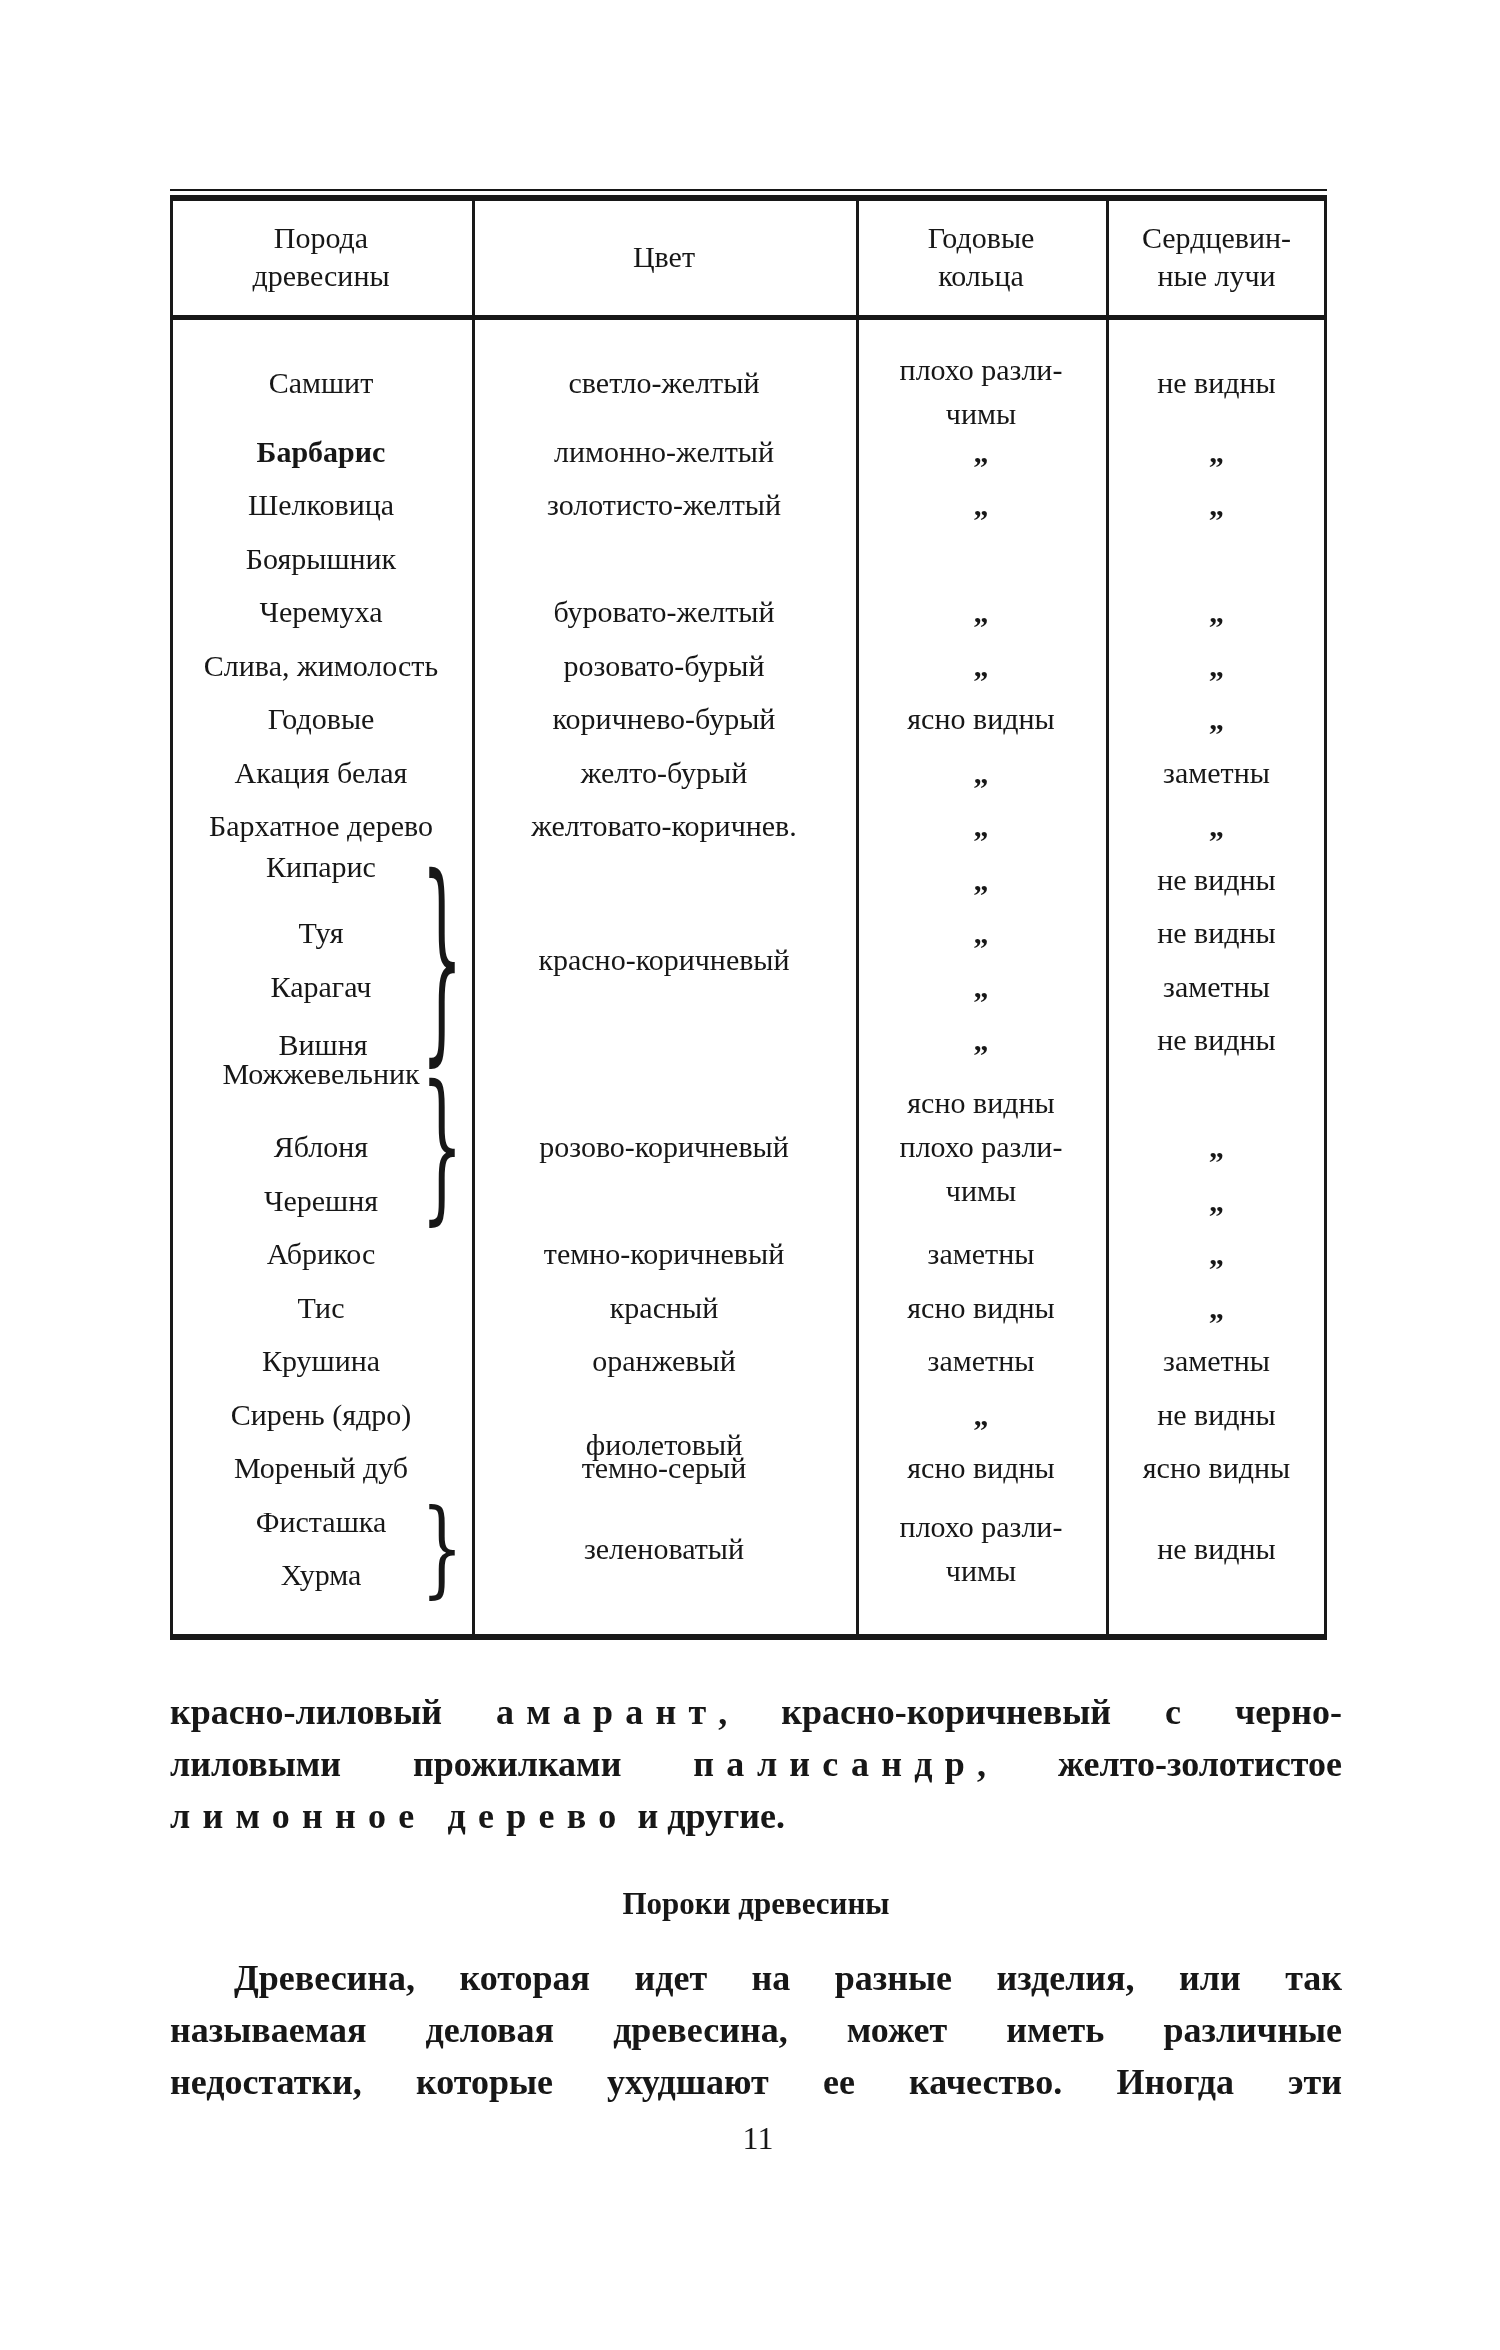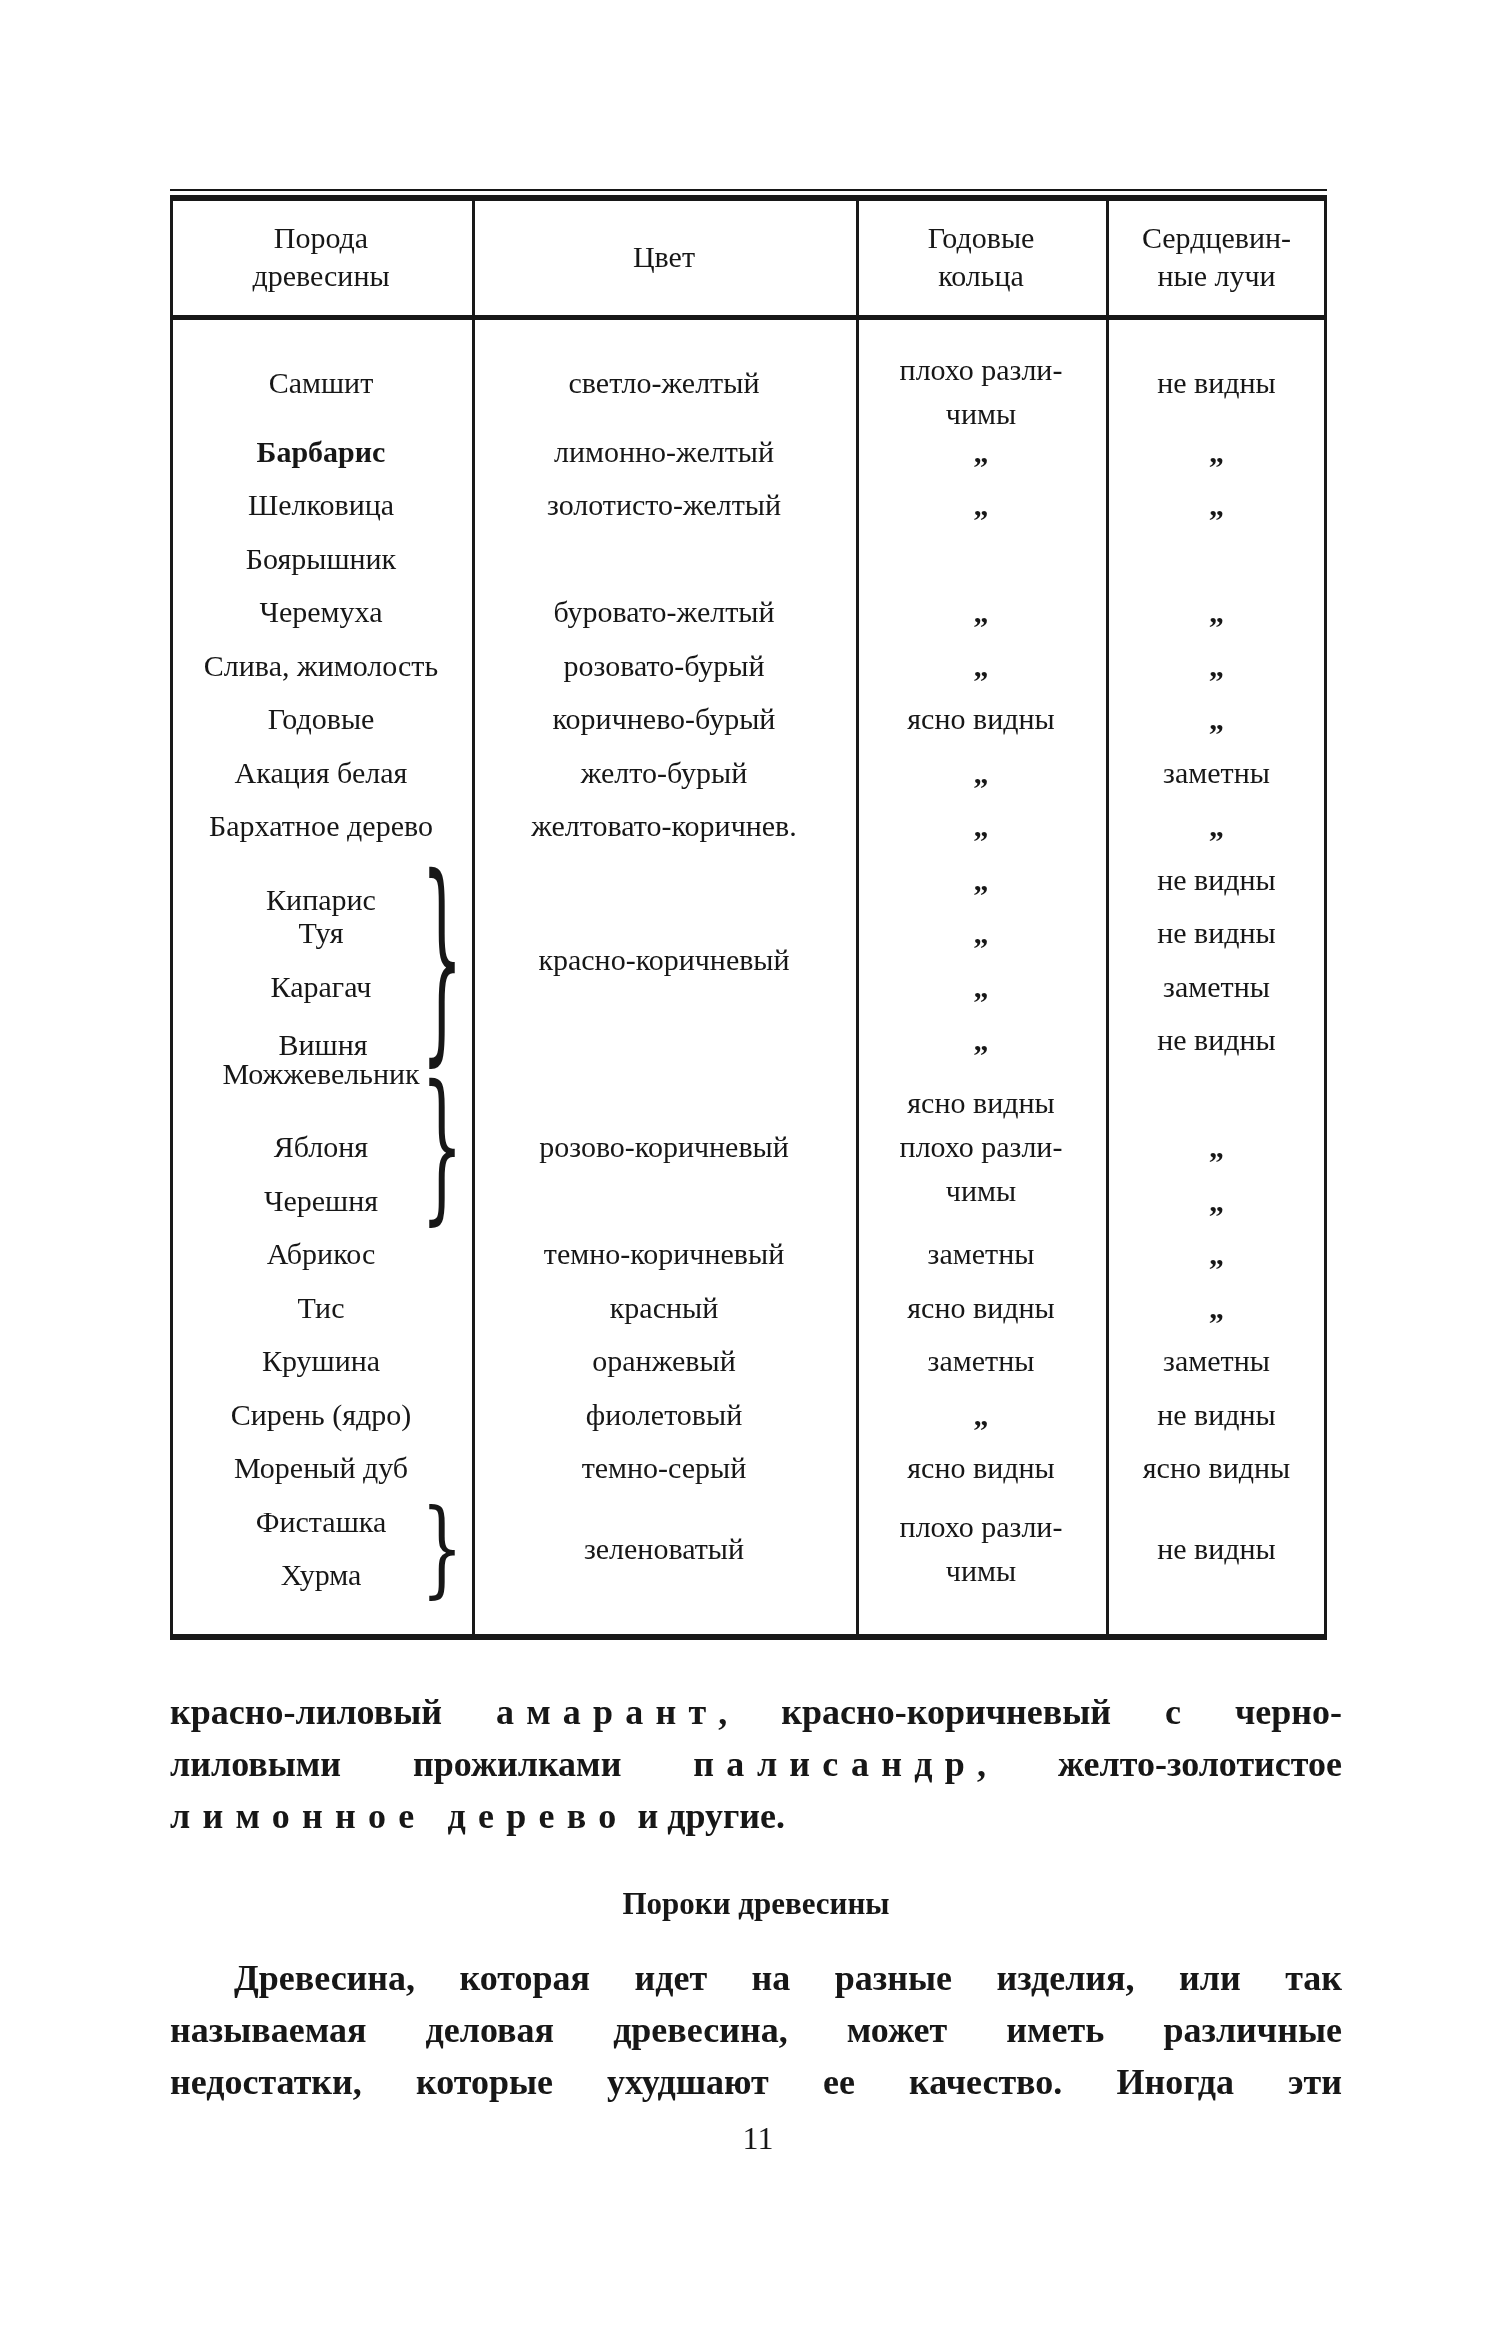--- a/index.html
+++ b/index.html
@@ -85,21 +85,21 @@
       </div>
       <div class="cell" style="left: 2px; width: 298px; top: 503.5px; height: 53.5px;">
         <div class="cl">Годовые</div>
       </div>
       <div class="cell" style="left: 2px; width: 298px; top: 557px; height: 53.5px;">
         <div class="cl">Акация белая</div>
       </div>
       <div class="cell" style="left: 2px; width: 298px; top: 610.5px; height: 53.5px;">
         <div class="cl">Бархатное дерево</div>
       </div>
-      <div class="cell" style="left: 2px; width: 298px; top: 684px; height: 53.5px;">
+      <div class="cell" style="left: 2px; width: 298px; top: 651px; height: 53.5px;">
         <div class="cl">Кипарис</div>
       </div>
       <div class="cell" style="left: 2px; width: 298px; top: 717.5px; height: 53.5px;">
         <div class="cl">Туя</div>
       </div>
       <div class="cell" style="left: 2px; width: 298px; top: 771px; height: 53.5px;">
         <div class="cl">Карагач</div>
       </div>
       <div class="cell" style="left: 4px; width: 298px; top: 824.5px; height: 53.5px; justify-content: flex-end;">
         <div class="cl">Вишня</div>
@@ -166,21 +166,21 @@
       </div>
       <div class="cell" style="left: 304px; width: 380px; top: 1038.5px; height: 53.5px;">
         <div class="cl">темно-коричневый</div>
       </div>
       <div class="cell" style="left: 304px; width: 380px; top: 1092px; height: 53.5px;">
         <div class="cl">красный</div>
       </div>
       <div class="cell" style="left: 304px; width: 380px; top: 1145.5px; height: 53.5px;">
         <div class="cl">оранжевый</div>
       </div>
-      <div class="cell" style="left: 304px; width: 380px; top: 1199px; height: 53.5px; text-align: center;">
+      <div class="cell" style="left: 304px; width: 380px; top: 1229px; height: 53.5px; text-align: center;">
         <div class="cl">фиолетовый</div>
       </div>
       <div class="cell" style="left: 304px; width: 380px; top: 1252.5px; height: 53.5px;">
         <div class="cl">темно-серый</div>
       </div>
       <div class="cell" style="left: 304px; width: 380px; top: 1306px; height: 107px;">
         <div class="cl">зеленоватый</div>
       </div>
       <div class="cell top" style="left: 688px; width: 246px; top: 151px; height: 85px;">
         <div class="cl">плохо разли-</div>

